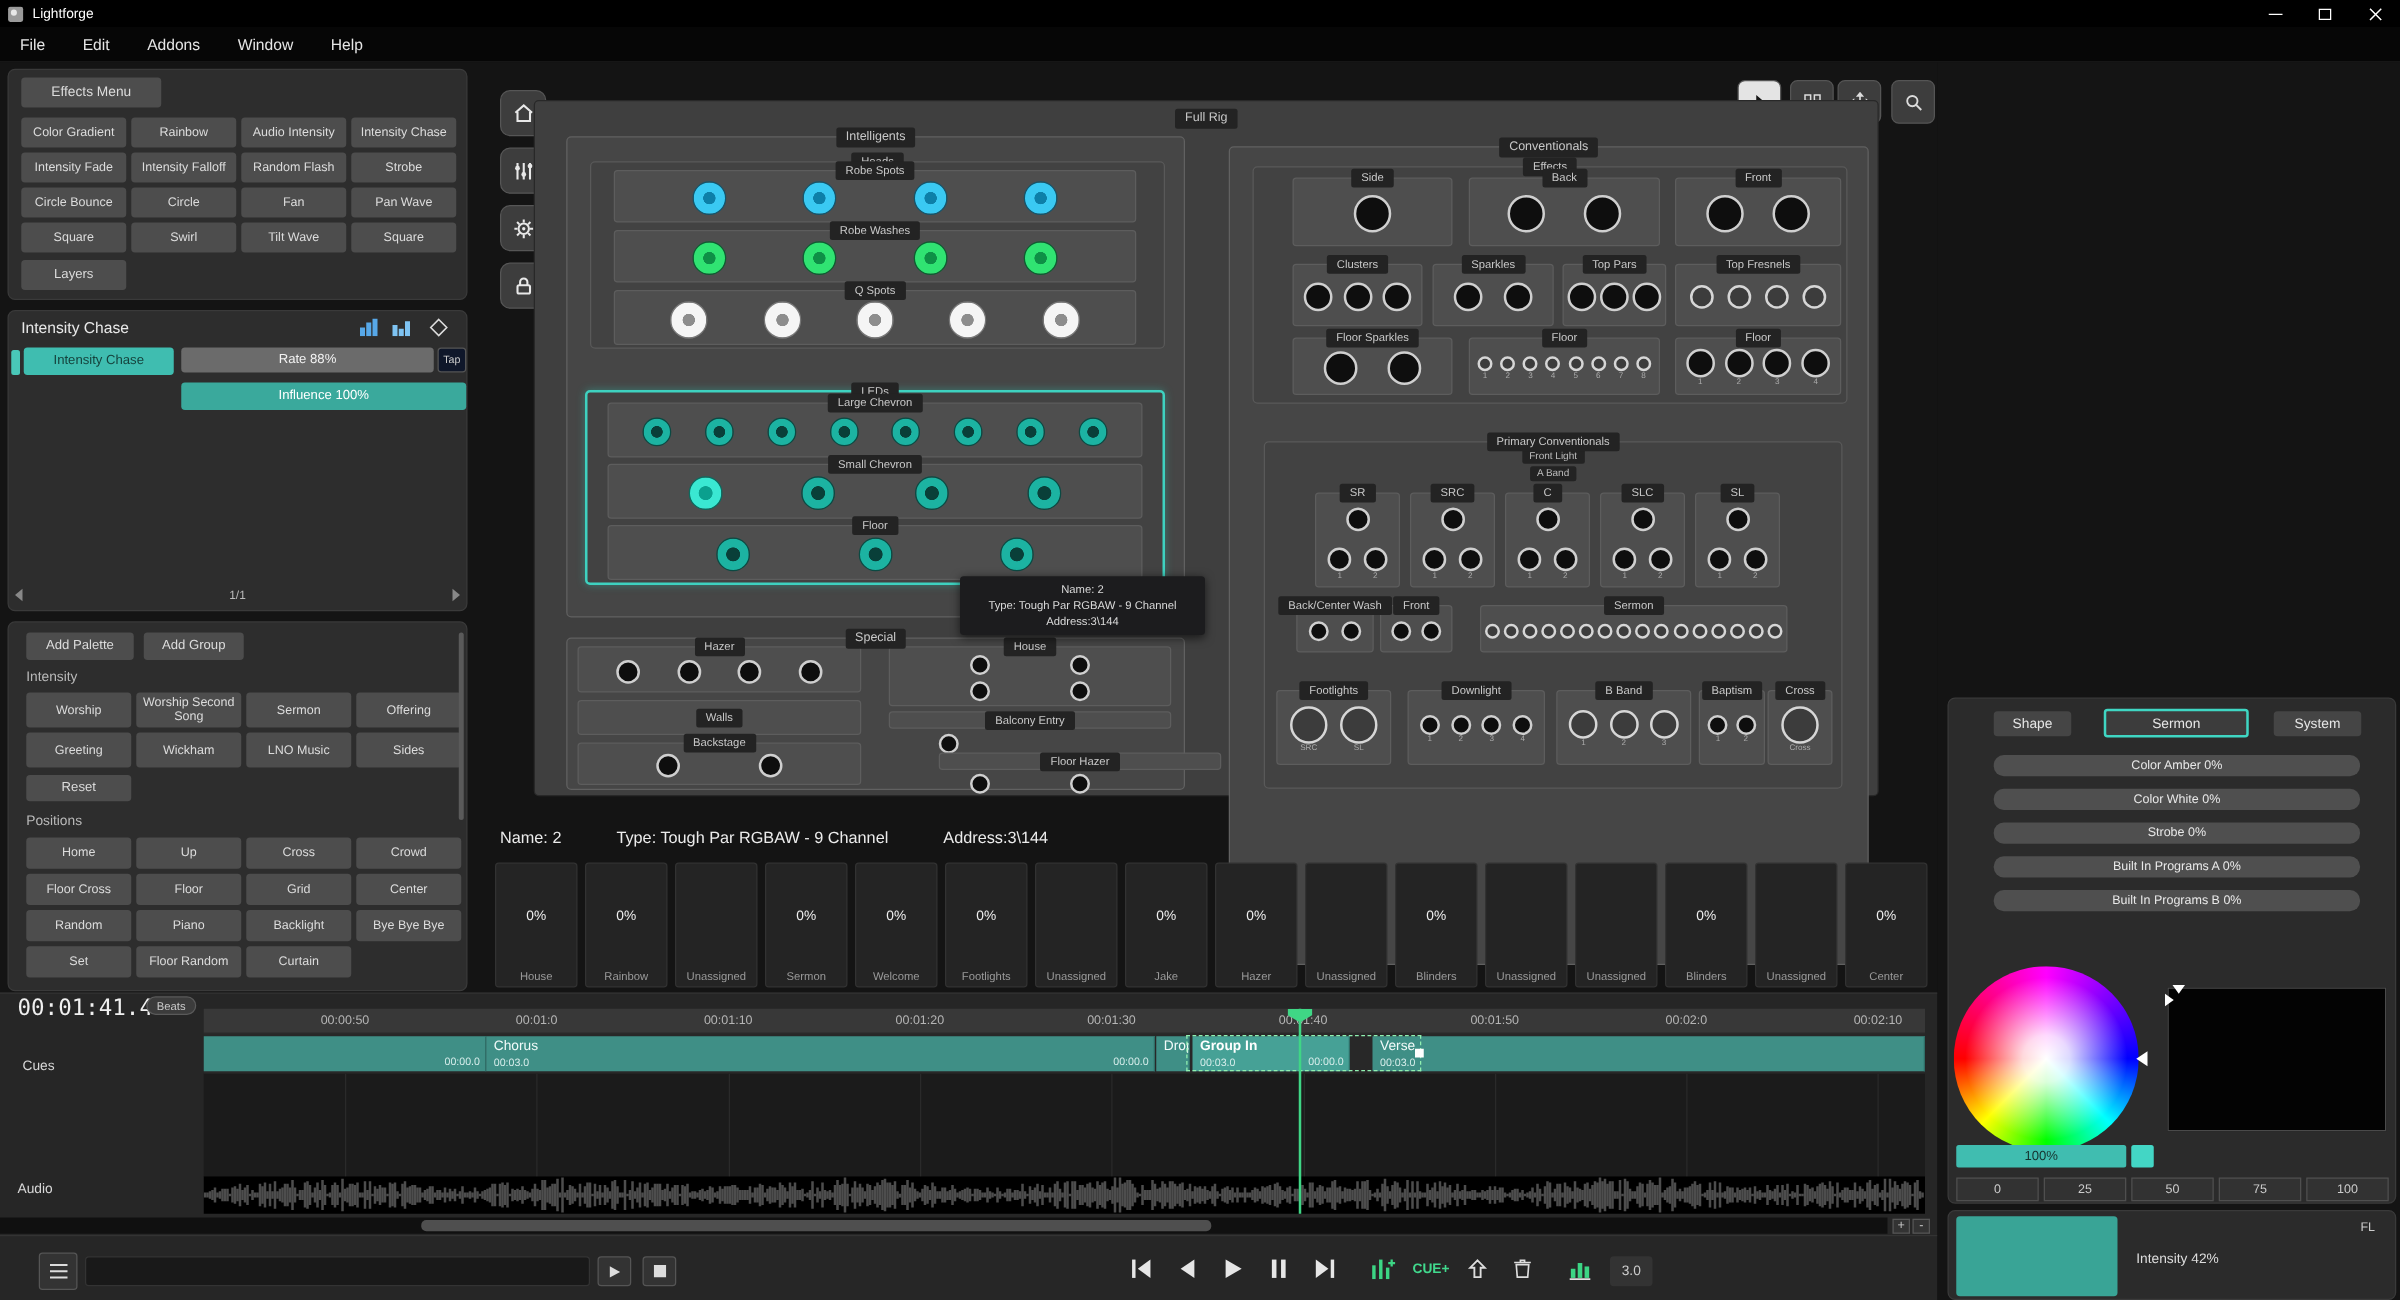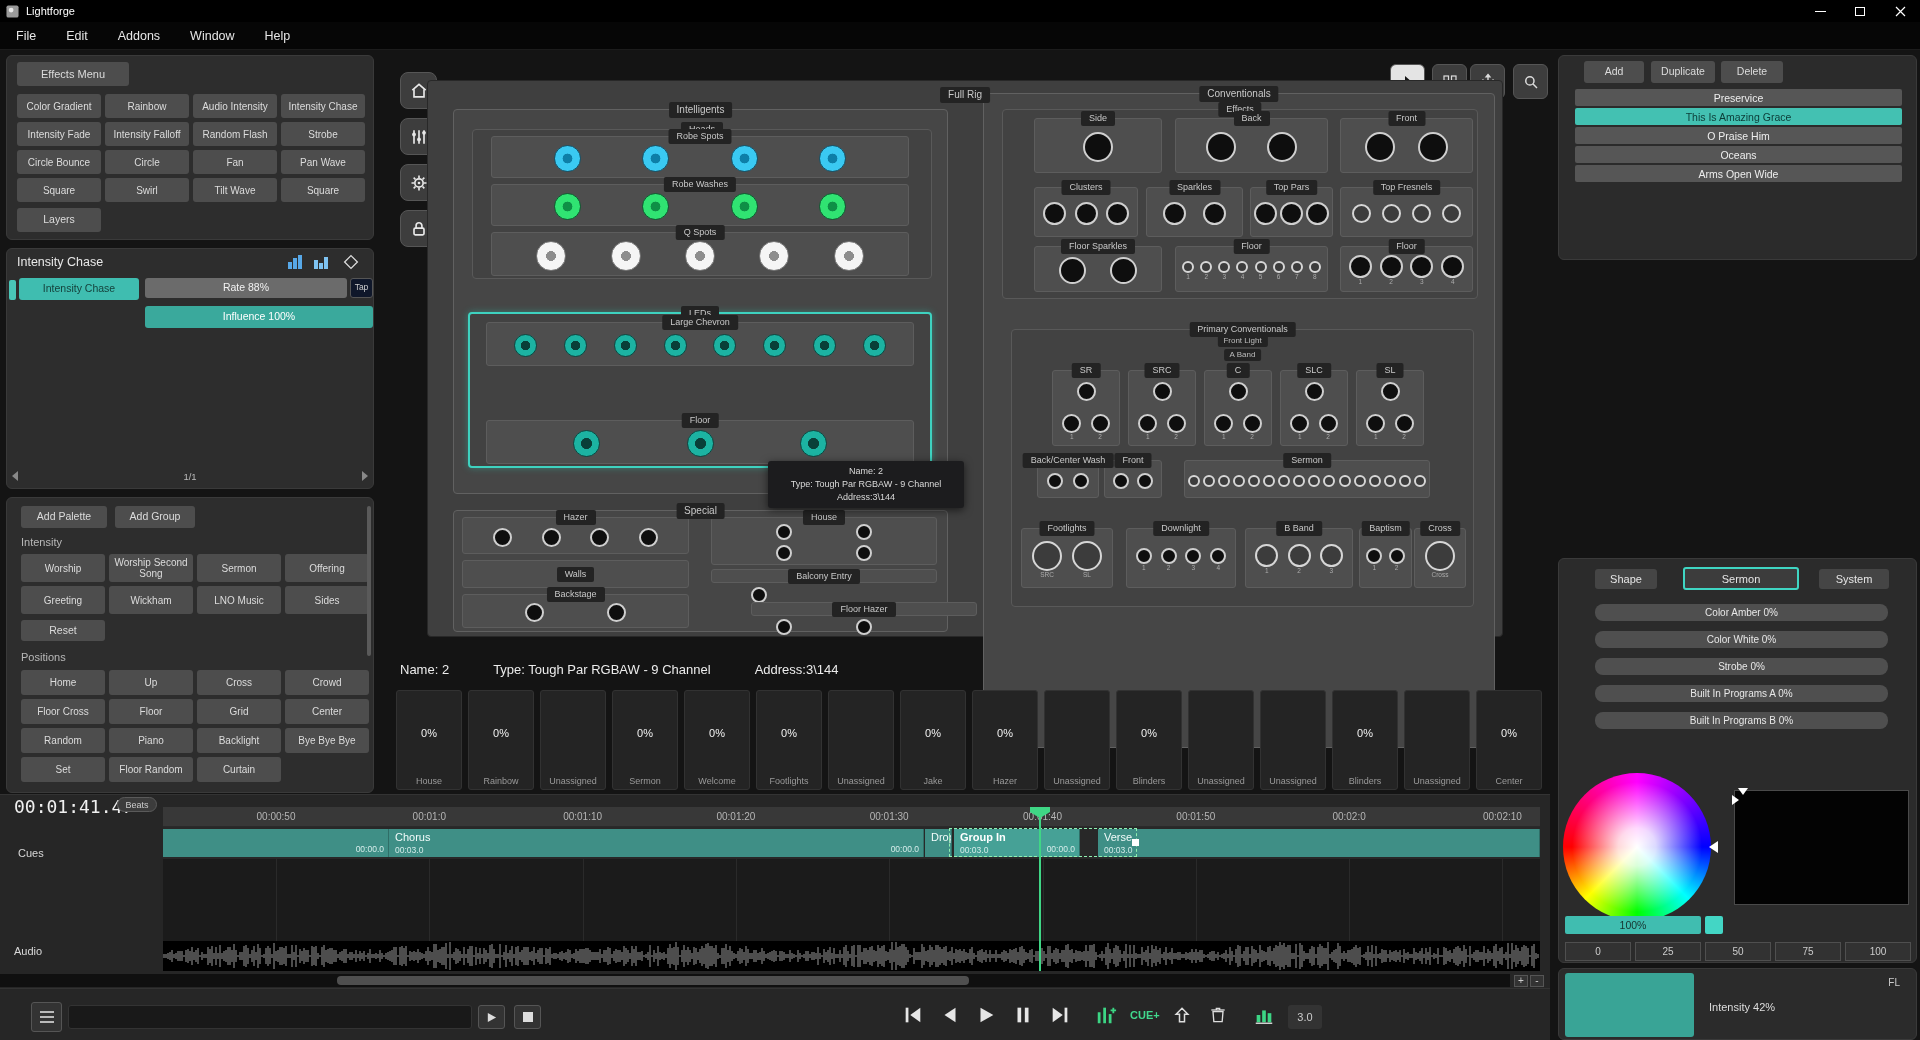--- a/index.html
+++ b/index.html
@@ -447,20 +447,39 @@
                   </div>
                   <div class="fwrap">
                     <div class="circle c-teal sz-md"></div>
                   </div>
                   <div class="fwrap">
                     <div class="circle c-teal sz-md"></div>
                   </div>
                 </div>
               </div>
             </div>
+          <div style="left: 16px; top: 57px; width: 428px; height: 44px; position: absolute;" class="fixsec">
+              <div class="chip">Small Chevron</div>
+              <div class="secbody">
+                <div class="frow">
+                  <div class="fwrap">
+                    <div class="circle c-tealb sz-lg"></div>
+                  </div>
+                  <div class="fwrap">
+                    <div class="circle c-teal sz-lg"></div>
+                  </div>
+                  <div class="fwrap">
+                    <div class="circle c-teal sz-lg"></div>
+                  </div>
+                  <div class="fwrap">
+                    <div class="circle c-teal sz-lg"></div>
+                  </div>
+                </div>
+              </div>
+            </div>
           <div style="left: 16px; top: 106px; width: 428px; height: 44px; position: absolute;" class="fixsec">
               <div class="chip">Floor</div>
               <div class="secbody">
                 <div class="frow">
                   <div class="fwrap">
                     <div class="circle c-teal sz-lg"></div>
                   </div>
                   <div class="fwrap">
                     <div class="circle c-teal sz-lg"></div>
                   </div>
@@ -553,21 +572,21 @@
                   <div class="circle c-conv sz-xs2"></div>
                 </div>
                 <div class="fwrap">
                   <div class="circle c-conv sz-xs2"></div>
                 </div>
               </div>
             </div>
           </div>
       </div>
 
-      <div class="gbox" style="left:555px;top:12px;width:512px;height:655px">
+      <div class="gbox" style="left:555px;top:36px;width:512px;height:655px">
         <div class="chip gchip">Conventionals</div>
         <div class="sbox" style="left:18px;top:15px;width:476px;height:190px">
           <div class="chip">Effects</div>
           <div style="left: 31px; top: 8px; width: 128px; height: 55px; position: absolute;" class="fixsec">
               <div class="chip">Side</div>
               <div class="secbody">
                 <div class="frow">
                   <div class="fwrap">
                     <div class="circle c-conv sz-xl"></div>
                   </div>
@@ -1919,32 +1938,20 @@
             <rect x="10" y="7" width="4" height="13"></rect>
             <rect x="16" y="10" width="4" height="10"></rect>
           </g>
           <line x1="3" y1="21" x2="21" y2="21" stroke="#ddd" stroke-width="1.5"></line>
         </svg>
       </div>
     <div id="version-badge">3.0</div>
   </div>
 
   <div id="rightcol">
-    <div class="rpanel" style="top:5px;height:205px">
-      <div class="btn rp-btn" style="left:25px;width:60px">Add</div>
-      <div class="btn rp-btn" style="left:92px;width:64px">Duplicate</div>
-      <div class="btn rp-btn" style="left:162px;width:62px">Delete</div>
-      <div id="playlist">
-          <div class="pl-item">Preservice</div>
-          <div class="pl-item sel">This Is Amazing Grace</div>
-          <div class="pl-item">O Praise Him</div>
-          <div class="pl-item">Oceans</div>
-          <div class="pl-item">Arms Open Wide</div>
-        </div>
-    </div>
 
     <div class="rpanel" style="top:508px;height:405px">
       <div class="rtab" style="left:36px;top:10px;width:62px;height:20px">Shape</div>
       <div class="rtab" id="tab-image" style="left:124px;top:8px;width:116px;height:23px">Sermon</div>
       <div class="rtab" style="left:260px;top:10px;width:70px;height:20px">System</div>
       <div id="rsliders">
           <div class="rslider">Color Amber 0%</div>
           <div class="rslider">Color White 0%</div>
           <div class="rslider">Strobe 0%</div>
           <div class="rslider">Built In Programs A 0%</div>

